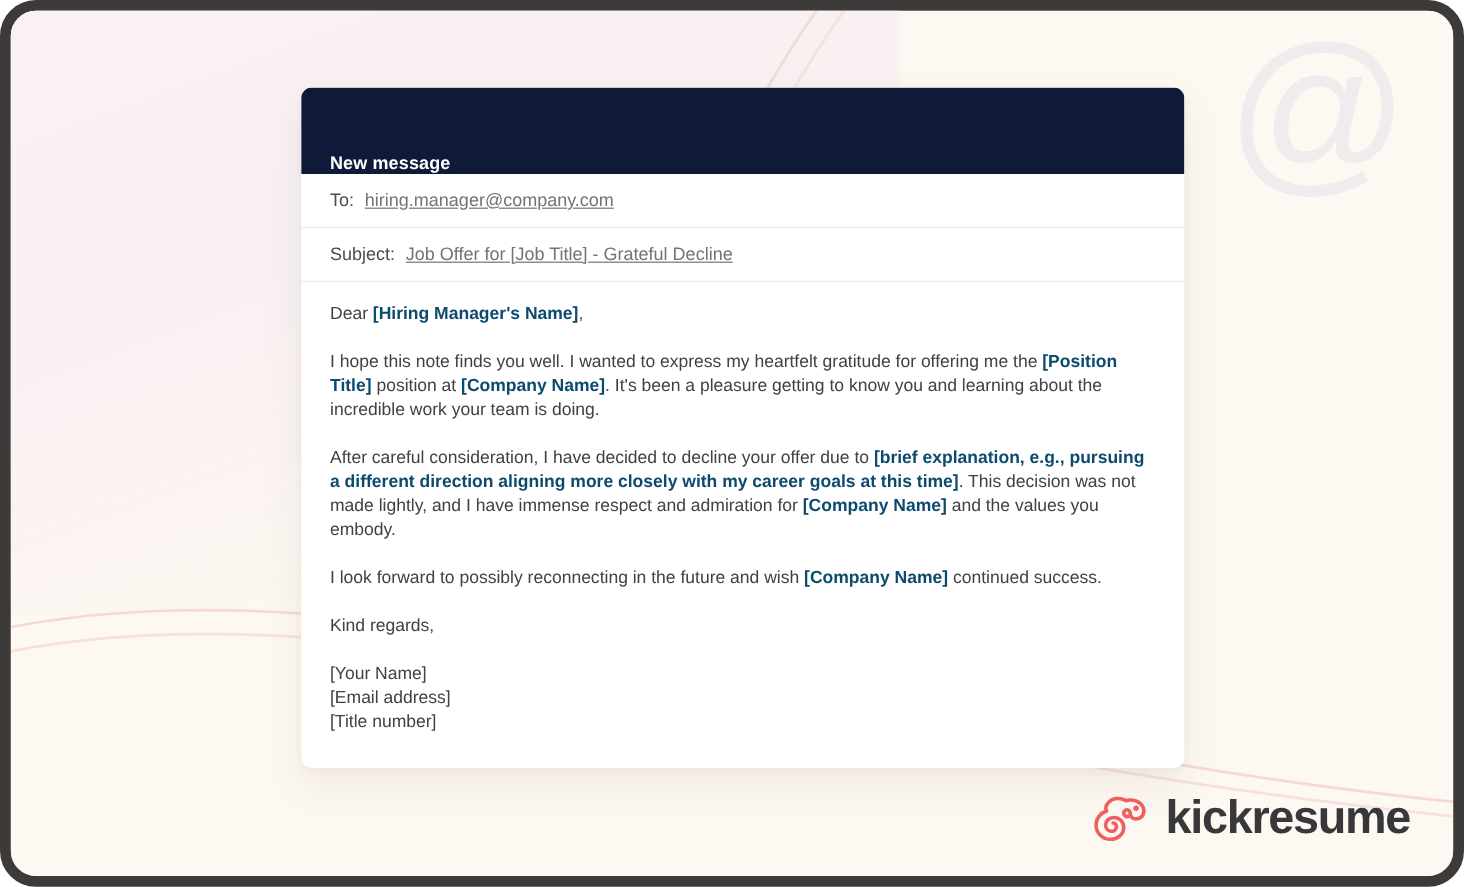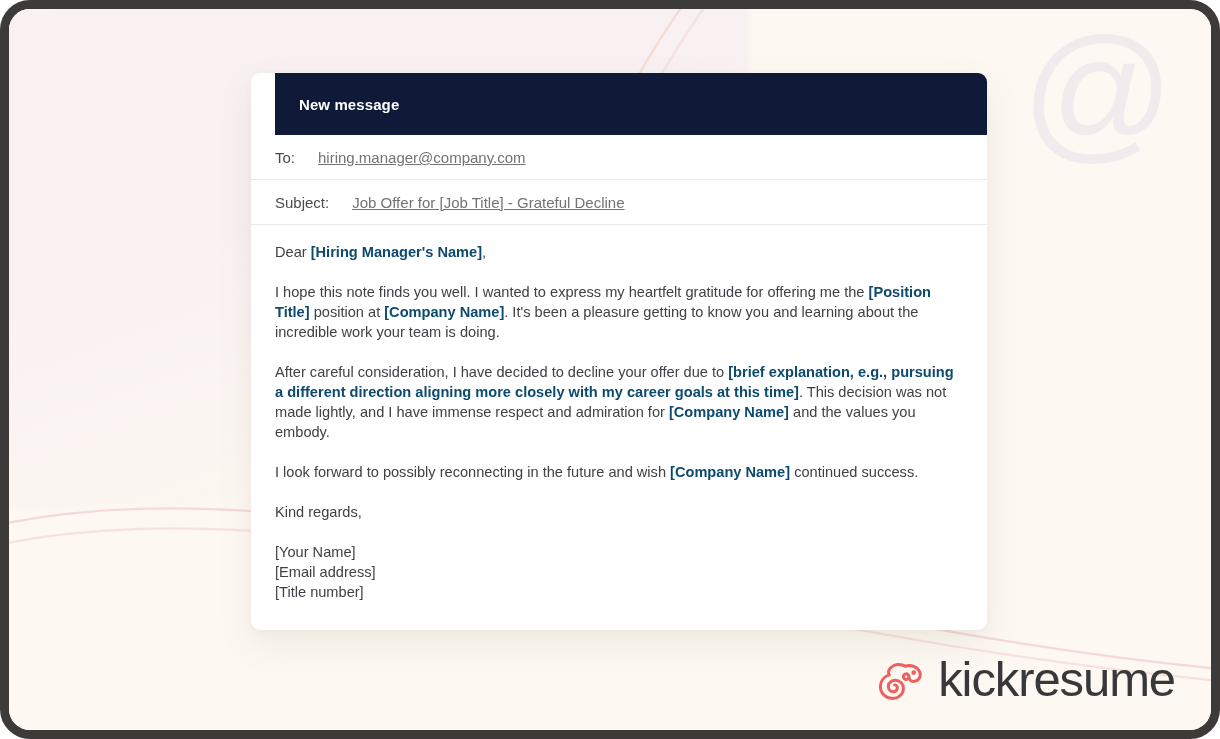--- a/index.html
+++ b/index.html
@@ -72,41 +72,39 @@
     left: 242px;
     top: 64px;
     width: 736px;
     border-radius: 9px;
     background: #ffffff;
     box-shadow: 0 14px 34px rgba(120, 105, 95, 0.10), 0 2px 6px rgba(120,105,95,0.05);
     overflow: hidden;
   }
   .card-header {
     background: #0e1a38;
-    height: 62px;
+    height: 72px;
     display: flex;
-    align-items: center;
+    align-items: flex-end;
     padding: 0 24px;
-    margin-left: 24px;
   }
   .card-header-title {
     color: #ffffff;
     font-size: 15px;
     font-weight: bold;
     letter-spacing: .1px;
   }
 
   .field-row {
     display: flex;
     align-items: baseline;
     padding: 14px 24px 13px 24px;
     border-bottom: 1px solid #e9e9ec;
     font-size: 15px;
     color: #4c4c52;
-    gap: 14px;
   }
   .field-label {
     color: #4a4a50;
     margin-right: 9px;
     white-space: nowrap;
   }
   .field-value {
     color: #737373;
     text-decoration: underline;
   }
@@ -130,22 +128,22 @@
   .logo {
     position: absolute;
     right: 36px;
     bottom: 26px;
     display: flex;
     align-items: center;
     gap: 13px;
   }
   .logo-mark { width: 50px; height: 46px; display: block; }
   .logo-text {
-    font-size: 49px;
-    font-weight: normal;
+    font-size: 39px;
+    font-weight: bold;
     color: #38383a;
     letter-spacing: -1.1px;
     line-height: 1;
   }
 </style>
 </head>
 <body>
 
 <div class="frame">
 

